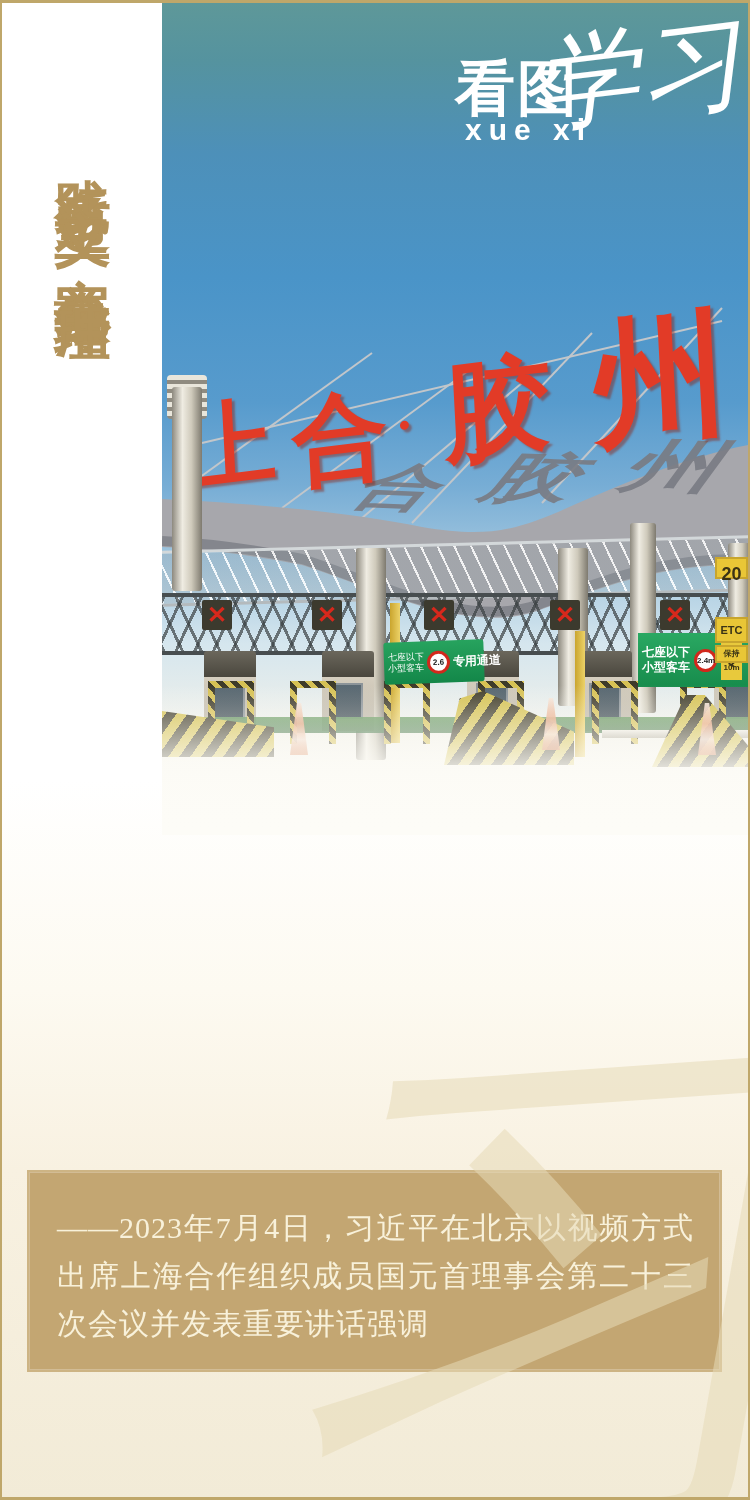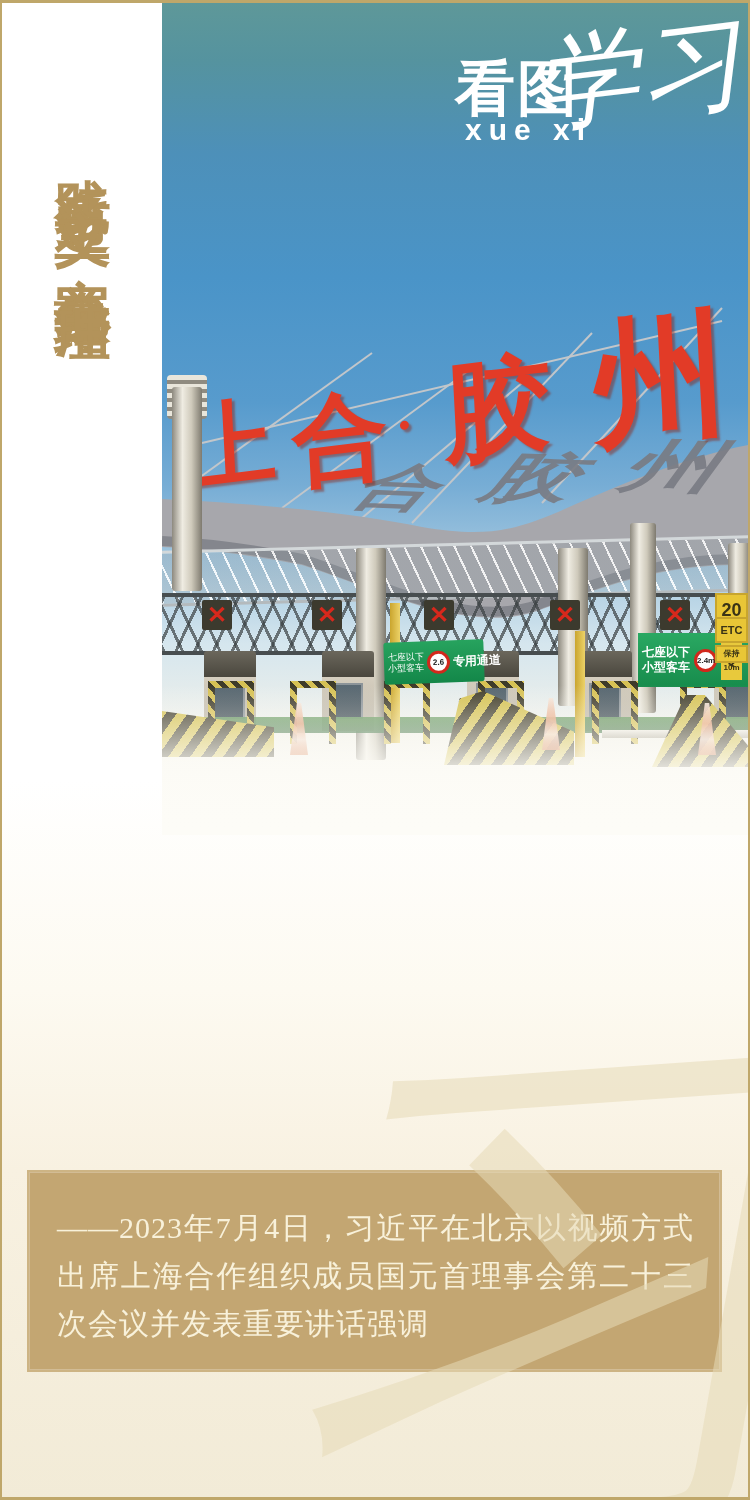--- a/index.html
+++ b/index.html
@@ -75,21 +75,21 @@
   .gsR { position:absolute; left:476px; top:630px; width:110px; height:54px; z-index:5;
     background:linear-gradient(180deg,#2aa862,#178c4c); color:#fff; display:flex; align-items:center; gap:4px;
     padding:3px 4px; box-sizing:border-box; }
   .gsR .two { font-size:12px; line-height:15px; font-weight:700; white-space:nowrap; }
   .gsR .side { background:#e8c93c; color:#3a3316; font-size:15px; font-weight:700; padding:10px 3px; }
   .badge { flex:none; width:17px; height:17px; border-radius:50%; background:#fff; border:3px solid #d2281c;
            color:#222; font-size:8px; line-height:17px; text-align:center; font-weight:700; }
 
   .ys { position:absolute; left:553px; width:33px; z-index:5; text-align:center; background:#e9c636;
         color:#3a3316; font-weight:700; border:2px solid #c8a52d; box-sizing:border-box; }
-  .y1 { top:590px; height:36px; font-size:18px; line-height:30px; }
+  .y1 { top:554px; height:22px; font-size:18px; line-height:30px; }
   .y2 { top:614px; height:26px; font-size:11px; line-height:22px; }
   .y3 { top:642px; height:18px; font-size:8px;  line-height:14px; }
 
   .booth { position:absolute; top:648px; width:52px; height:80px; z-index:3; }
   .booth .cap { height:26px; background:linear-gradient(180deg,#6b675c,#4a473e); border-radius:3px 3px 0 0; }
   .booth .bod { height:54px; background:linear-gradient(180deg,#d6cfc0,#b5ae9e); }
   .booth .win { position:absolute; left:9px; top:32px; width:32px; height:36px;
                 background:linear-gradient(180deg,#5a6a74,#3c4a52); border:2px solid #8c9499; box-sizing:border-box; }
 
   .arch { position:absolute; top:678px; width:32px; height:56px; z-index:4;

